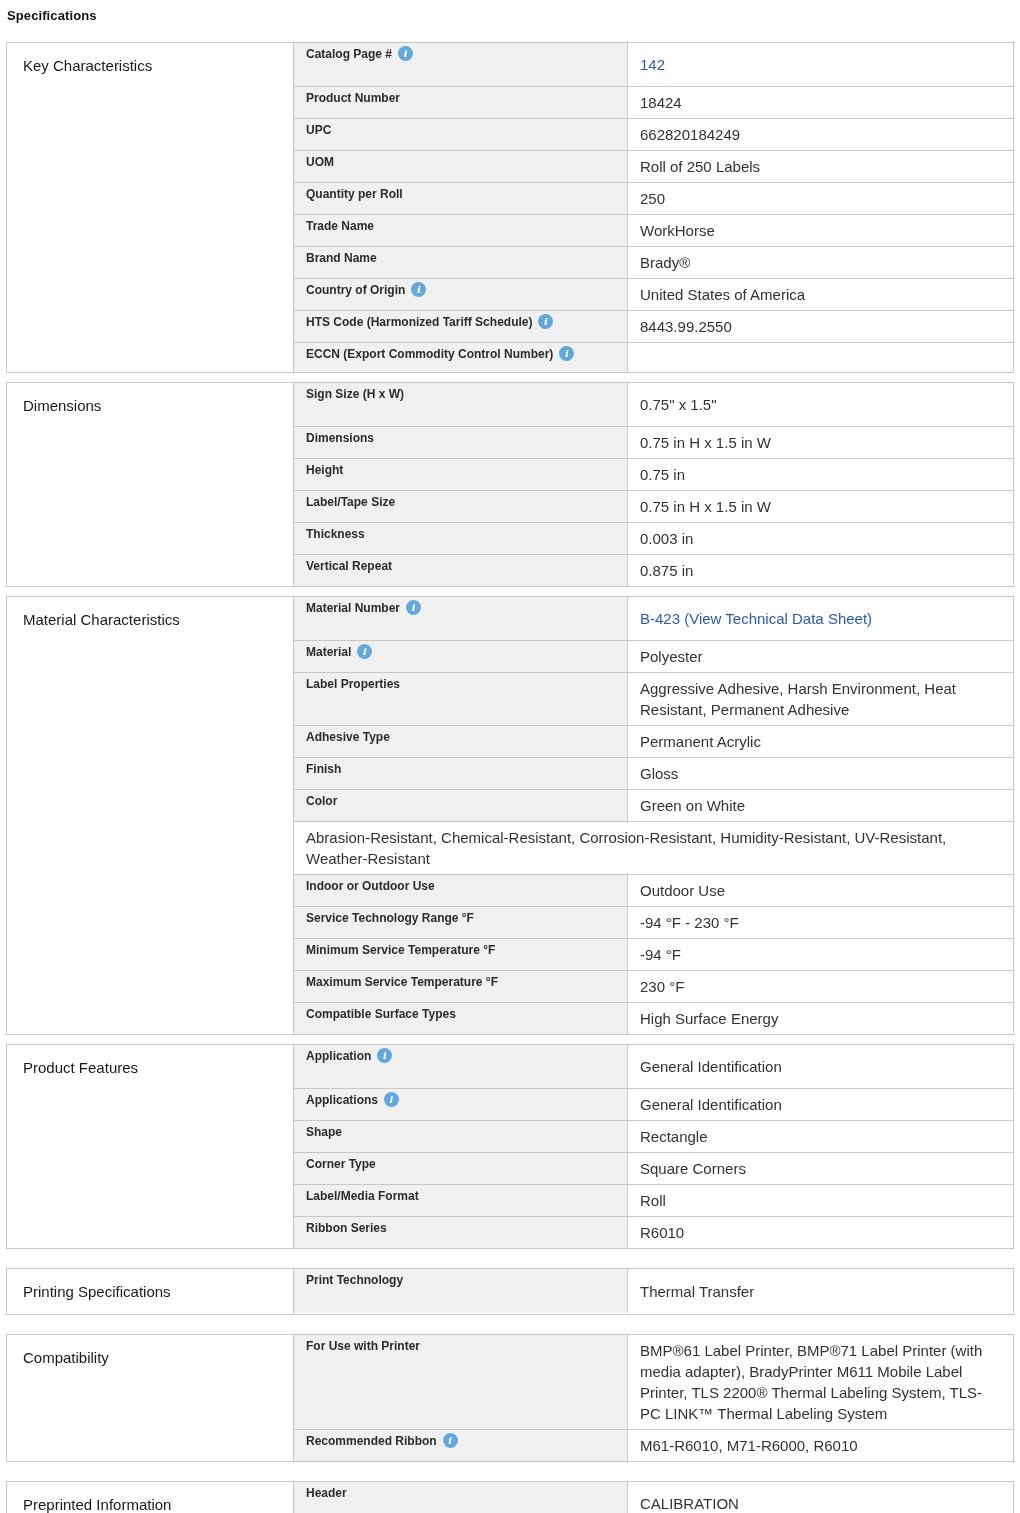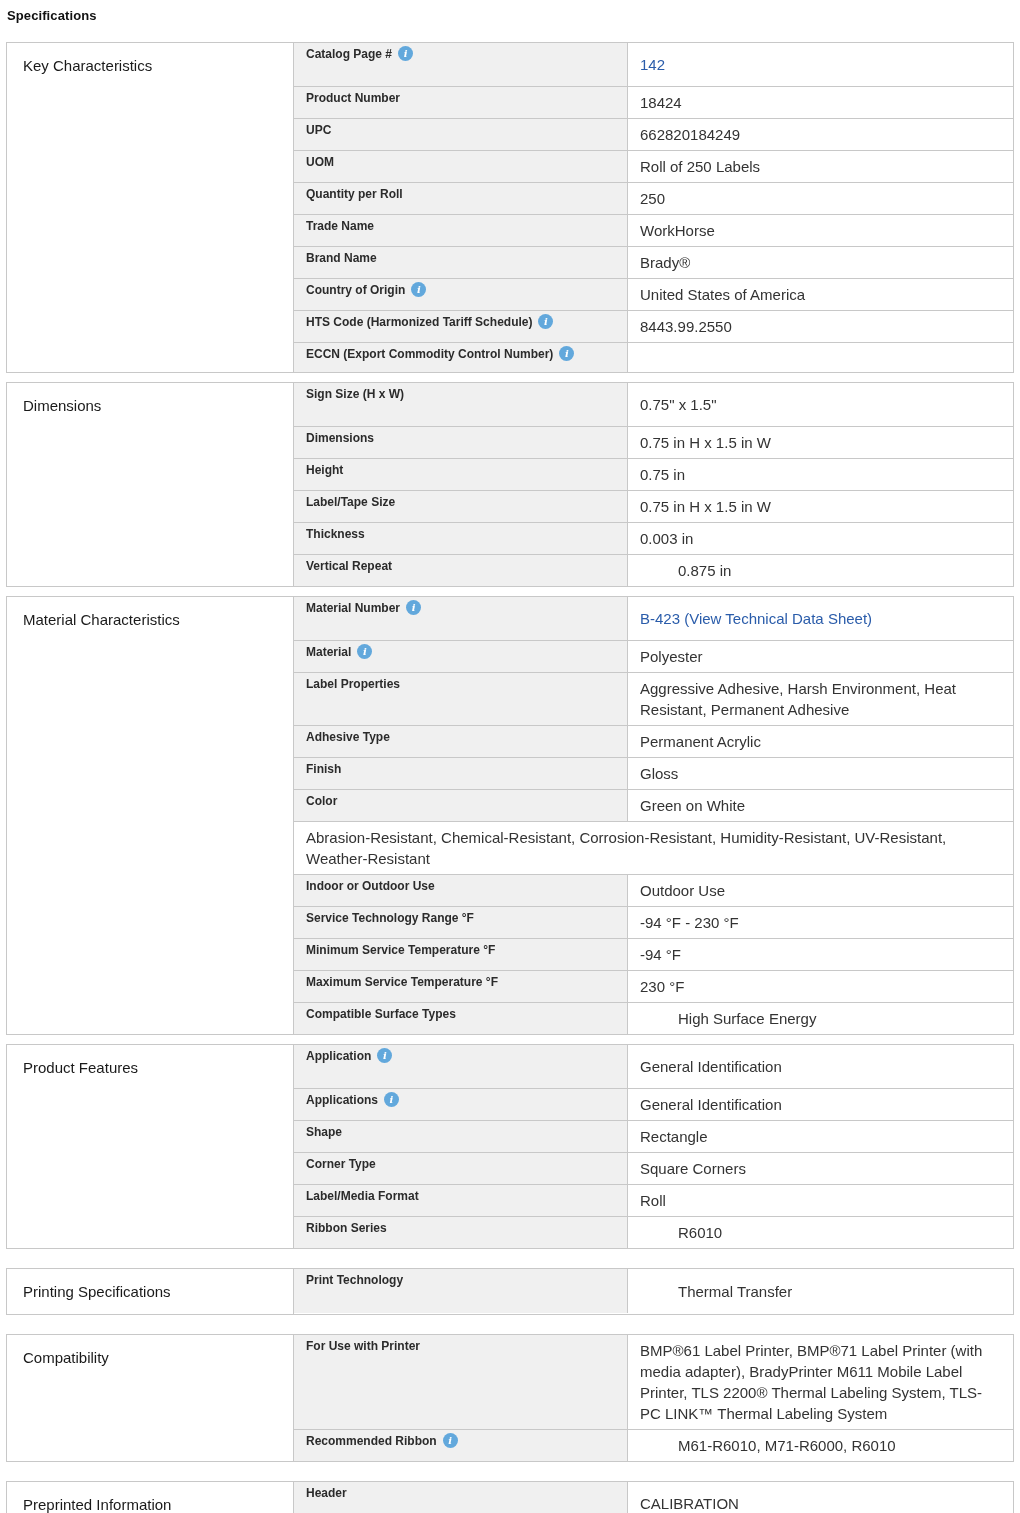--- a/index.html
+++ b/index.html
@@ -39,21 +39,21 @@
     font-weight:500;
     color:#1a1a1a;
   }
   .rows{flex:1;display:flex;flex-direction:column;}
   .row{
     display:flex;
     border-bottom:1px solid var(--border);
     min-height:29px;
   }
   .row:first-child{min-height:44px;}
-  .row:last-child{border-bottom:none;gap:38px;}
+  .row:last-child{border-bottom:none;}
   .label-cell{
     width:334px;
     flex:0 0 334px;
     background:var(--label-bg);
     border-right:1px solid var(--border);
     padding:3px 12px;
     display:flex;
     font-size:12px;
     font-weight:700;
     color:#2b2b2b;

